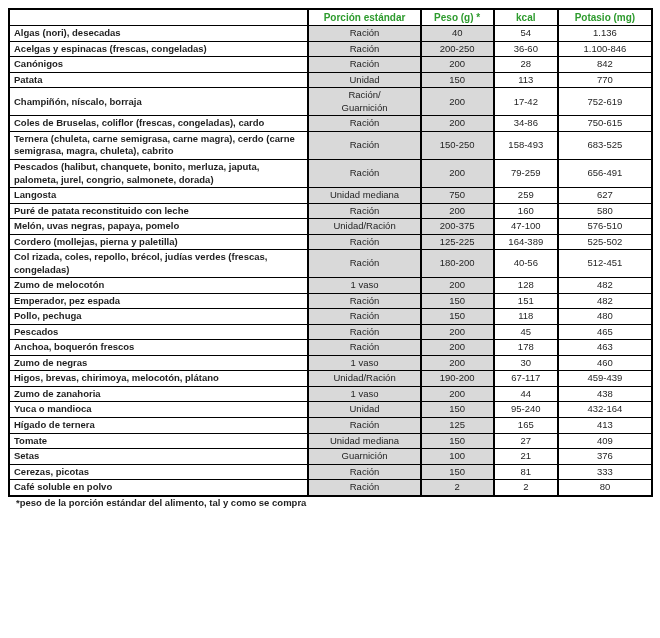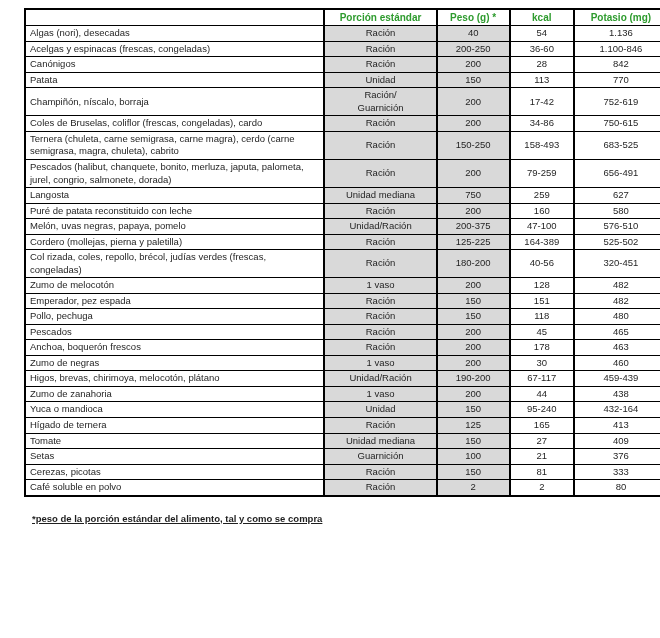--- a/index.html
+++ b/index.html
@@ -7,21 +7,21 @@
     --cell-gray: #d9d9d9;
     --border: #000000;
     --text: #1f1f1f;
   }
   * { box-sizing: border-box; }
   html, body { margin: 0; padding: 0; background: #ffffff; }
   body { font-family: "Liberation Sans", sans-serif; color: var(--text); }
   .page {
     width: 660px;
     height: 638px;
-    padding: 8px 7px 0 24px;
+    padding: 8px 7px 0 8px;
     background: #ffffff;
     overflow: hidden;
   }
   table.food-table {
     border-collapse: collapse;
     table-layout: fixed;
     width: 645px;
     border: 2px solid var(--border);
   }
   .food-table col.col-food      { width: 299px; }
@@ -45,29 +45,29 @@
   .food-table th {
     color: var(--green);
     font-weight: bold;
     font-size: 10px;
     background: #ffffff;
     height: 16px;
   }
   .food-table td.c-food {
     text-align: left;
     padding-left: 4px;
+    font-weight: bold;
   }
   .food-table td.gray { background: var(--cell-gray); }
   .food-table td.c-portion { white-space: pre-line; }
   .footnote {
-    margin: 16px 0 0 8px;
+    margin: 0 0 0 8px;
     font-size: 9.5px;
     font-weight: bold;
     color: var(--text);
-    text-decoration: underline;
   }
 </style>
 </head>
 <body>
 
 <div class="page">
   <table class="food-table">
     <colgroup>
       <col class="col-food">
       <col class="col-portion">
@@ -168,21 +168,21 @@
           <td class="c-portion gray">Ración</td>
           <td class="c-weight gray">125-225</td>
           <td class="c-kcal">164-389</td>
           <td class="c-potassium">525-502</td>
         </tr>
         <tr>
           <td class="c-food">Col rizada, coles, repollo, brécol, judías verdes (frescas, congeladas)</td>
           <td class="c-portion gray">Ración</td>
           <td class="c-weight gray">180-200</td>
           <td class="c-kcal">40-56</td>
-          <td class="c-potassium">320-451</td>
+          <td class="c-potassium">512-451</td>
         </tr>
         <tr>
           <td class="c-food">Zumo de melocotón</td>
           <td class="c-portion gray">1 vaso</td>
           <td class="c-weight gray">200</td>
           <td class="c-kcal">128</td>
           <td class="c-potassium">482</td>
         </tr>
         <tr>
           <td class="c-food">Emperador, pez espada</td>

